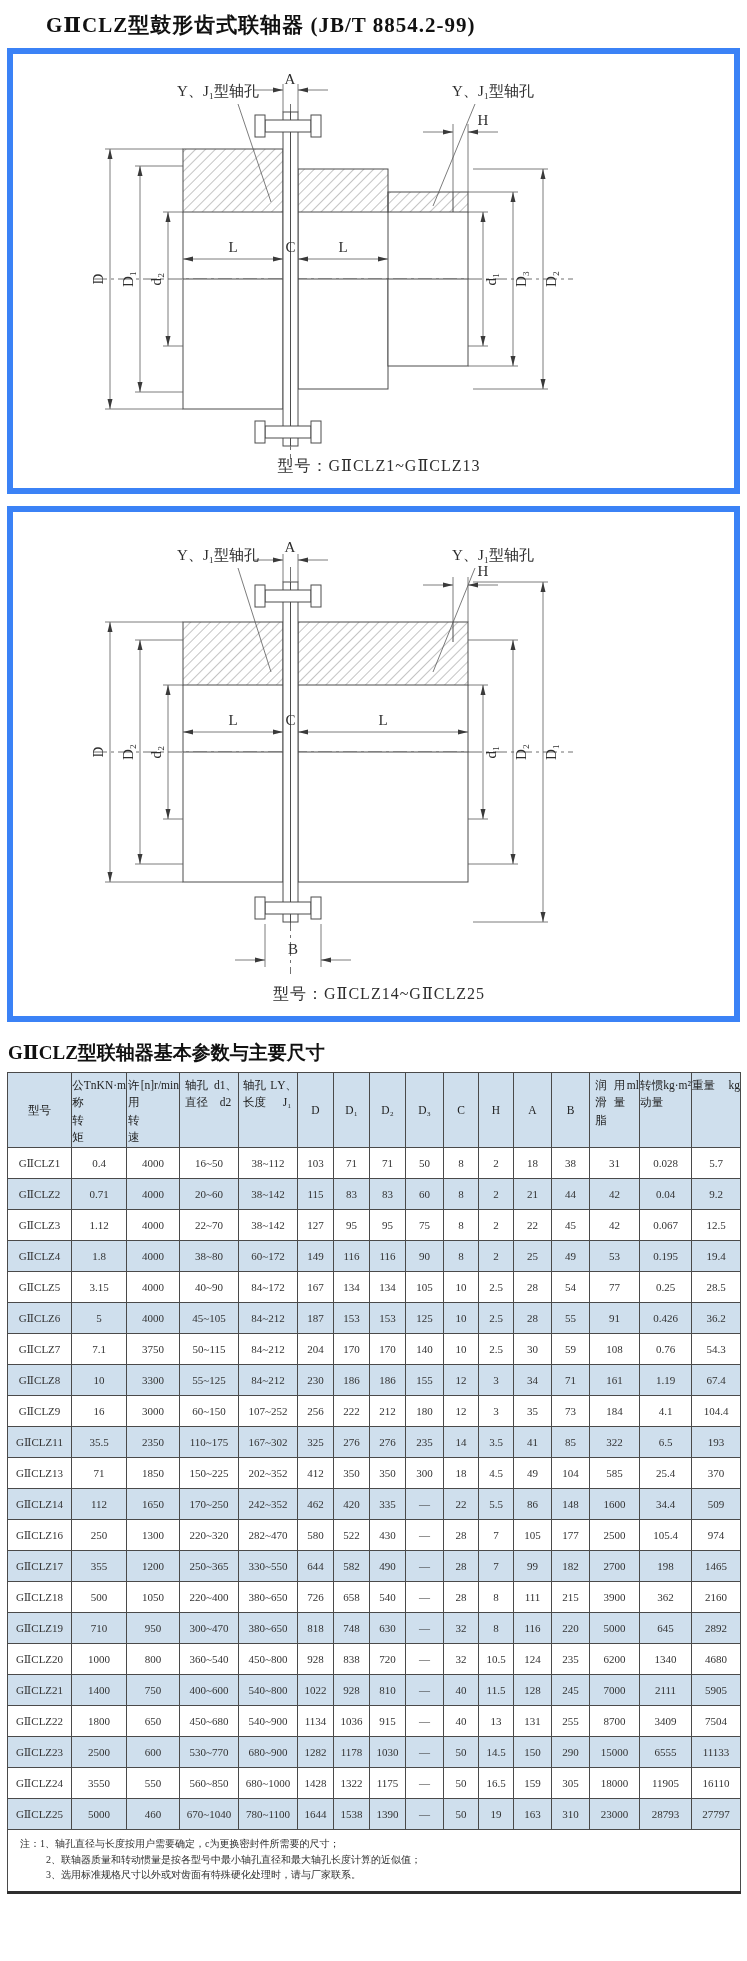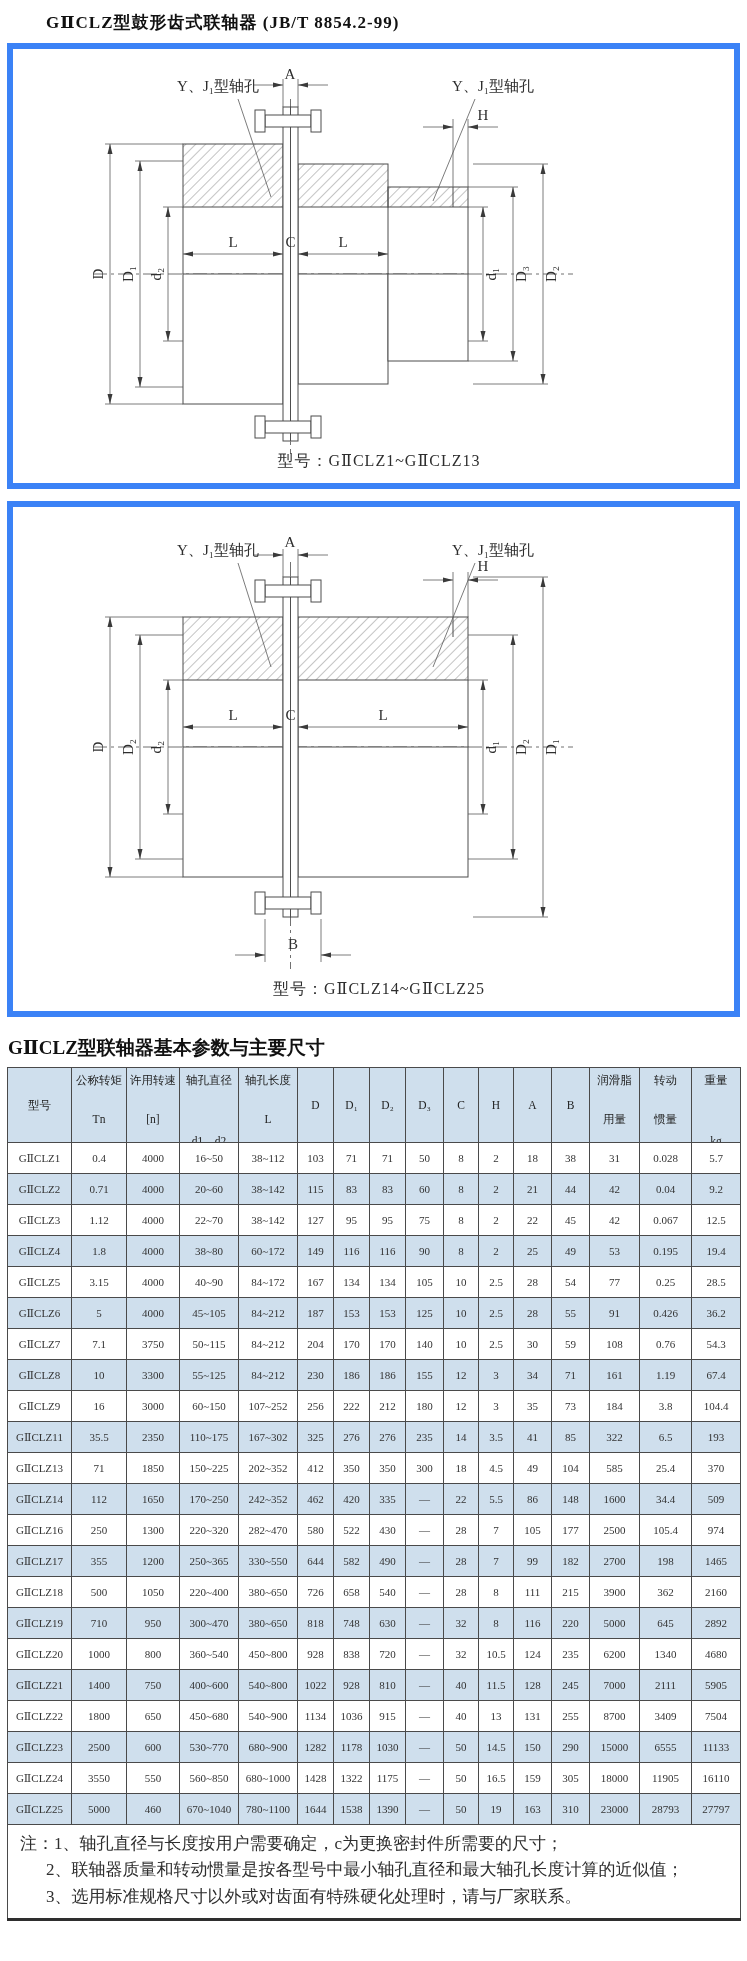--- a/index.html
+++ b/index.html
@@ -1,32 +1,32 @@
 <!DOCTYPE html>
 <html><head>
 <meta charset="utf-8">
 <style>
   html,body{margin:0;padding:0;background:#fff;}
   body{width:747px;font-family:"Liberation Serif","DejaVu Serif",serif;color:#222;}
-  .page-title{font-size:17px;font-weight:bold;letter-spacing:1px;padding:11px 0 9px 46px;color:#111;}
+  .page-title{font-size:21px;font-weight:bold;letter-spacing:1px;padding:11px 0 9px 46px;color:#111;}
   .panel{border:6px solid #3b82f6;margin:0 7px 12px 7px;background:#fff;overflow:hidden;}
   svg text{font-family:"Liberation Serif","DejaVu Serif",serif;fill:#2e2e2e;}
   .dim-label{font-size:15px;}
   .bore-label{font-size:15px;}
   .caption{font-size:16px;letter-spacing:1px;}
   .table-title{font-size:19px;font-weight:bold;margin:18px 0 6px 8px;color:#111;}
   table{border-collapse:collapse;table-layout:fixed;width:733px;margin:0 7px 6px 7px;font-size:11px;}
   th,td{border:1px solid #4a4a4a;text-align:center;overflow:hidden;}
   thead th{background:#cfdfed;font-weight:normal;font-size:11.5px;vertical-align:middle;padding:2px 0;}
-  .hstack{display:flex;flex-direction:column;justify-content:space-between;height:66px;padding:2px 0;gap:22px;}
+  .hstack{display:flex;justify-content:space-between;height:66px;padding:2px 0;}
   .hstack div{line-height:1.5;}
   tbody td{height:30px;color:#333;padding:0 1px;background:#fff;}
   tbody tr:nth-child(even) td{background:#cfdfed;}
   tfoot td{border-bottom:3px solid #2e2e2e;background:#fff;padding:6px 4px 8px 4px;}
-  .note-line{text-align:left;font-size:17px;line-height:1.55;padding-left:8px;color:#2e2e2e;}
+  .note-line{text-align:left;font-size:10px;line-height:1.55;padding-left:8px;color:#2e2e2e;}
   .note-line.indented{padding-left:34px;}
 </style>
 </head>
 <body>
 
 <div class="page-title">GⅡCLZ型鼓形齿式联轴器 (JB/T 8854.2-99)</div>
 
 <div class="panel">
 <svg width="731" height="430" viewBox="0 0 731 430">
   <defs>
@@ -455,21 +455,21 @@
         <td>107~252</td>
         <td>256</td>
         <td>222</td>
         <td>212</td>
         <td>180</td>
         <td>12</td>
         <td>3</td>
         <td>35</td>
         <td>73</td>
         <td>184</td>
-        <td>3.8</td>
+        <td>4.1</td>
         <td>104.4</td>
       </tr>
       <tr>
         <td>GⅡCLZ11</td>
         <td>35.5</td>
         <td>2350</td>
         <td>110~175</td>
         <td>167~302</td>
         <td>325</td>
         <td>276</td>

